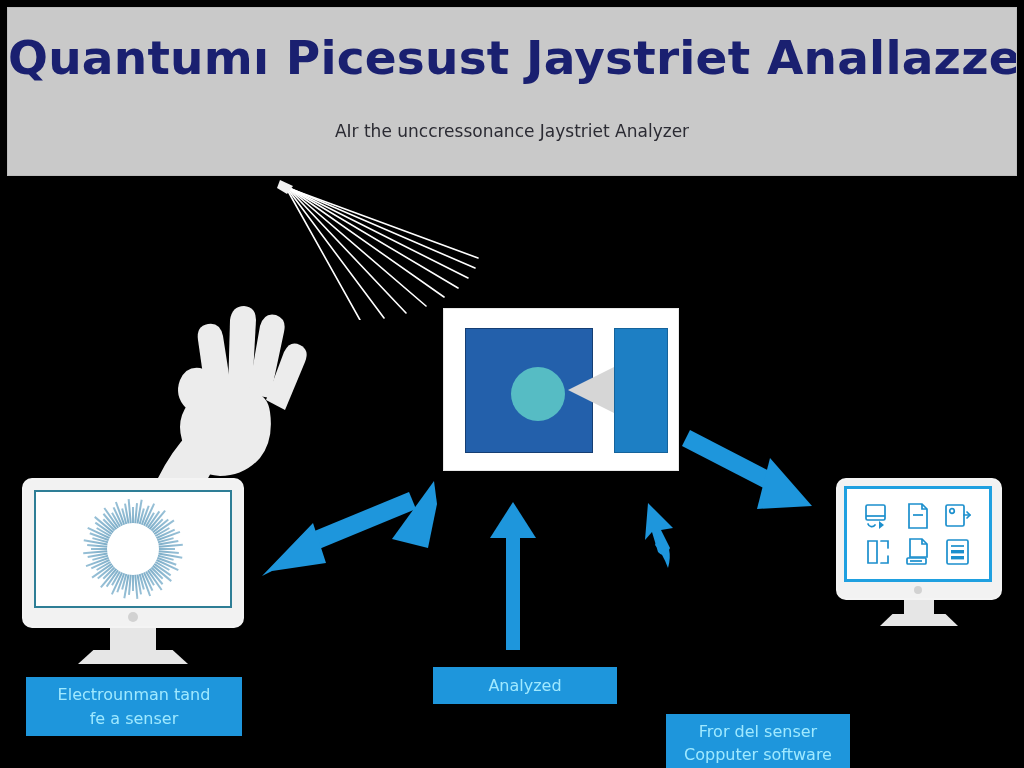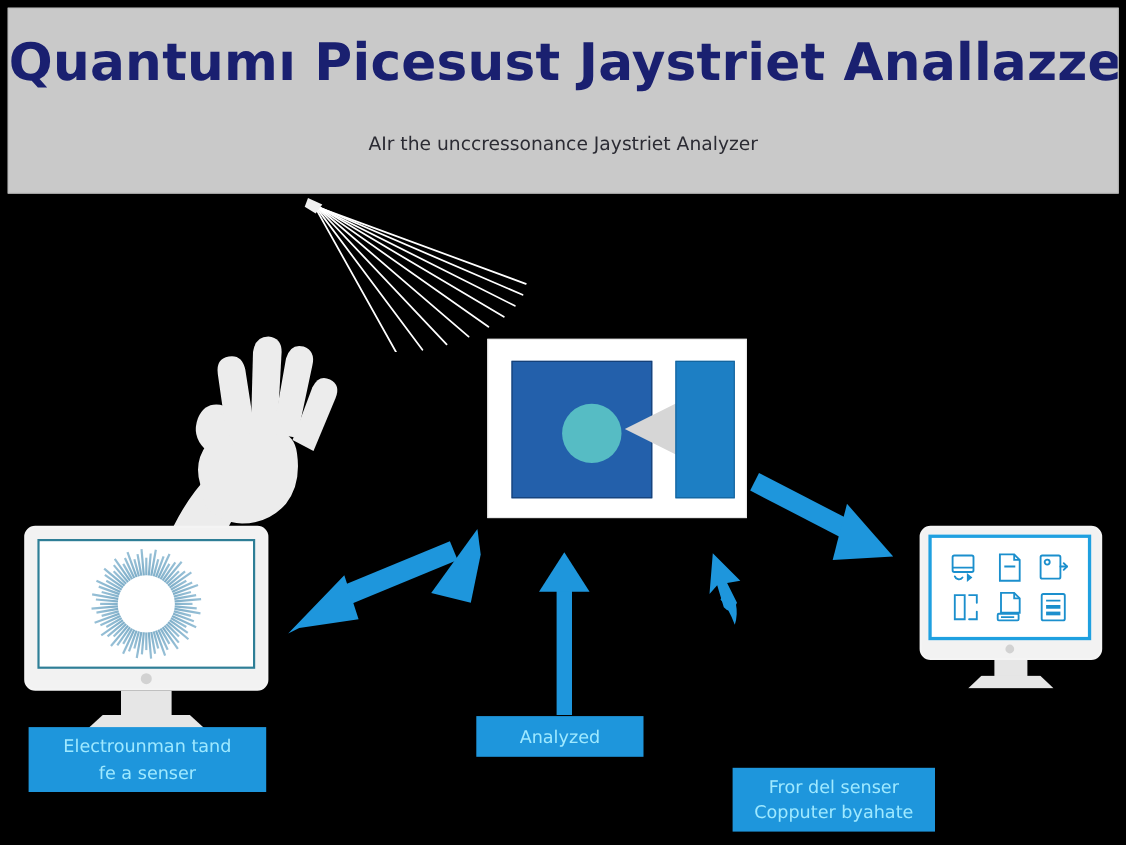--- a/index.html
+++ b/index.html
@@ -170,23 +170,24 @@
     position:absolute;
     background:#1e96dc;
     color:#9fe9ff;
     font-family:"DejaVu Sans", sans-serif;
     font-size:16px;
     line-height:1.45;
     text-align:center;
     display:flex;flex-direction:column;
     align-items:center;justify-content:center;
     box-sizing:border-box;
+    margin-top:16px;
   }
   #label-left{left:26px;top:661px;width:216px;height:59px;}
-  #label-center{left:433px;top:651px;width:152px;height:37px;}
+  #label-center{left:433px;top:651px;width:184px;height:37px;}
   #label-right{left:666px;top:698px;width:184px;height:58px;}
   .label-line{display:block;white-space:nowrap;}
 </style>
 </head>
 <body>
 
 <div id="stage">
 
   <div class="banner">
     <div class="banner-title">Quantumı Picesust Jaystriet Anallazzer</div>
@@ -416,16 +417,16 @@
     <span class="label-line">Electrounman tand</span>
     <span class="label-line">fe a senser</span>
   </div>
 
   <div class="label-box" id="label-center">
     <span class="label-line">Analyzed</span>
   </div>
 
   <div class="label-box" id="label-right">
     <span class="label-line">Fror del senser</span>
-    <span class="label-line">Copputer byahate</span>
+    <span class="label-line">Copputer software</span>
   </div>
 
 </div>
 
 </body></html>

